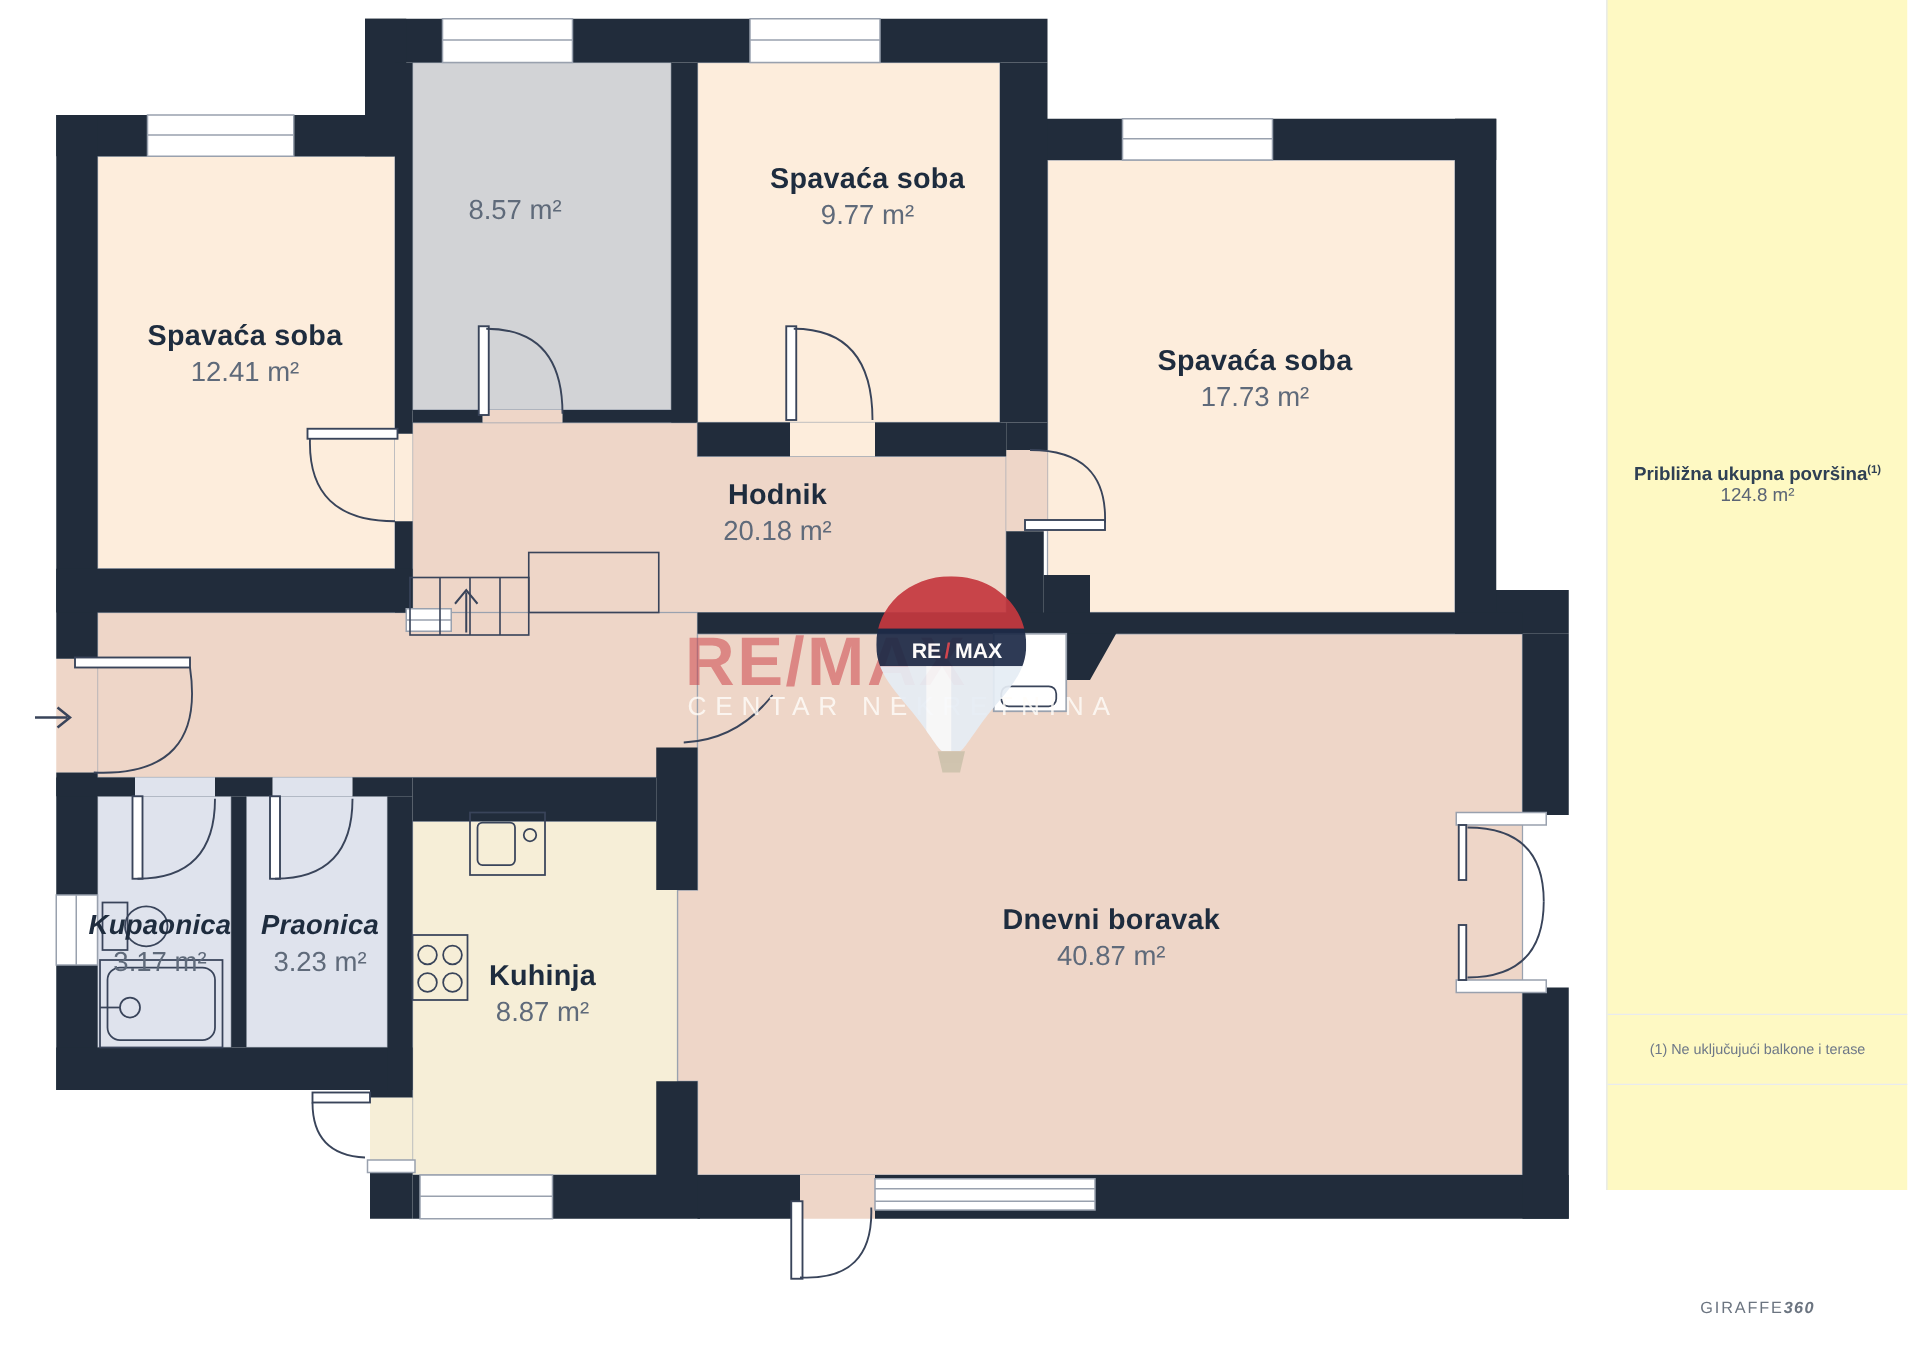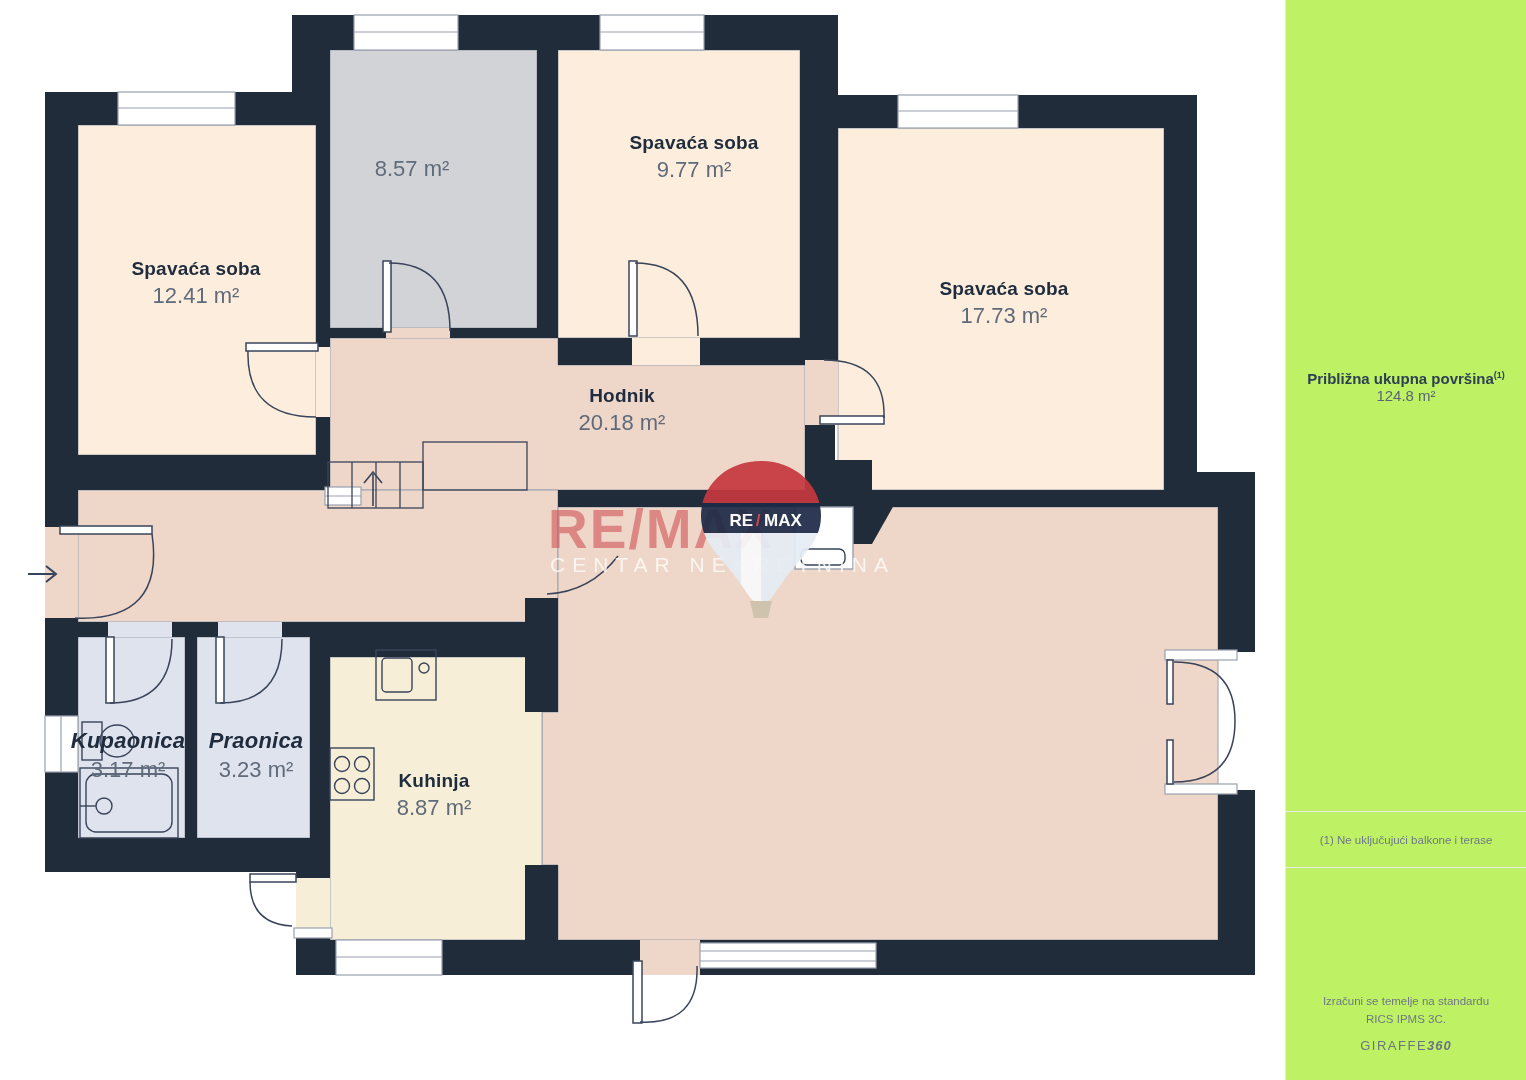--- a/index.html
+++ b/index.html
@@ -3,26 +3,26 @@
 <meta charset="utf-8">
 <style>
   html,body{margin:0;padding:0;background:#ffffff;}
   body{width:1526px;height:1080px;position:relative;font-family:"Liberation Sans",sans-serif;overflow:hidden;}
   .stage{position:absolute;inset:0;}
   .plan-wrap{position:absolute;left:0;top:0;width:1285px;height:1080px;}
   .plan-wrap svg{position:absolute;left:0;top:0;}
 
   
   .room-label{position:absolute;transform:translate(-50%,-50%);text-align:center;white-space:nowrap;pointer-events:none;}
-  .room-name{font-size:19px;font-weight:bold;color:#1e2c3e;letter-spacing:.2px;}
+  .room-name{font-size:23px;font-weight:bold;color:#1e2c3e;letter-spacing:.2px;}
   .room-area{font-size:22px;color:#5f6a7a;margin-top:3px;}
   .room-label.small .room-name{font-size:22px;font-style:italic;}
 
   
-  .sidebar{position:absolute;left:1285px;top:0;width:241px;height:1080px;background:#bef264;border-left:1px solid #e4e7eb;box-sizing:border-box;}
+  .sidebar{position:absolute;left:1285px;top:0;width:241px;height:952px;background:#fef9c3;border-left:1px solid #e4e7eb;box-sizing:border-box;}
   .total-block{position:absolute;top:370px;left:0;right:0;text-align:center;padding:0 14px;}
   .total-title{font-size:15px;font-weight:bold;color:#2f4054;}
   .total-title sup{font-size:9px;}
   .total-value{font-size:15px;color:#5b6575;}
   .sb-divider{position:absolute;left:0;right:0;height:1px;background:#e9ebee;}
   .sb-note{position:absolute;left:0;right:0;text-align:center;font-size:11.5px;color:#6e7888;line-height:1.55;padding:0 22px;}
   .brand-line{position:absolute;top:1038px;left:0;right:0;text-align:center;font-size:13px;letter-spacing:1.5px;color:#6b7480;}
   .brand-line .bold{font-weight:bold;letter-spacing:1px;font-style:italic;}
 </style>
 </head>
@@ -282,34 +282,37 @@
       <div class="room-area">3.17 m²</div>
     </div>
     <div class="room-label small" style="left:256px;top:755px;">
       <div class="room-name">Praonica</div>
       <div class="room-area">3.23 m²</div>
     </div>
     <div class="room-label" style="left:434px;top:795px;">
       <div class="room-name">Kuhinja</div>
       <div class="room-area">8.87 m²</div>
     </div>
+    <div class="room-label" style="left:889px;top:750px;">
+      <div class="room-name">Dnevni boravak</div>
+      <div class="room-area">40.87 m²</div>
+    </div>
   </div>
 
   <div class="sidebar">
     <div class="total-block">
       <div class="total-title">
         <span>Približna ukupna površina</span><sup>(1)</sup>
       </div>
       <div class="total-value">124.8 m²</div>
     </div>
 
     <div class="sb-divider" style="top:811px;"></div>
     <div class="sb-note" style="top:832px;">(1) Ne uključujući balkone i terase</div>
     <div class="sb-divider" style="top:867px;"></div>
 
-    <div class="sb-note" style="top:993px;">Izračuni se temelje na standardu RICS IPMS 3C.</div>
 
     <div class="brand-line">
       <span>GIRAFFE</span><span class="bold">360</span>
     </div>
   </div>
 
 </div>
 
 </body></html>

